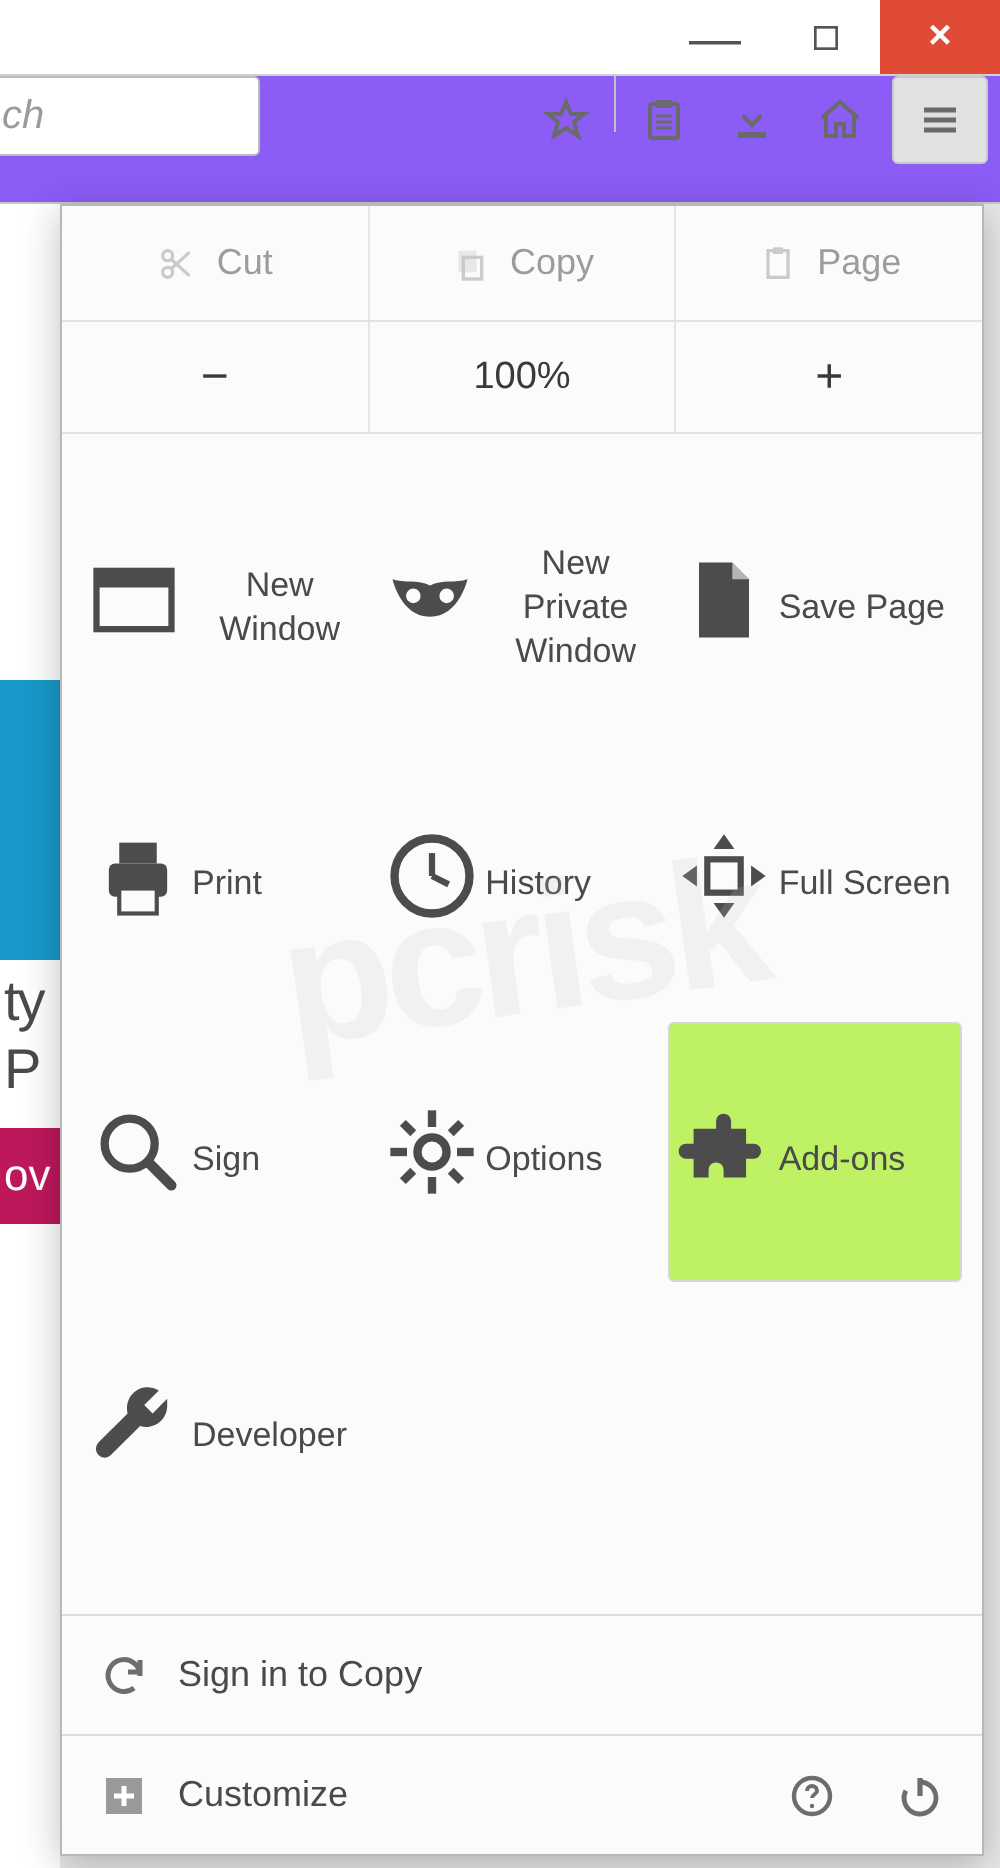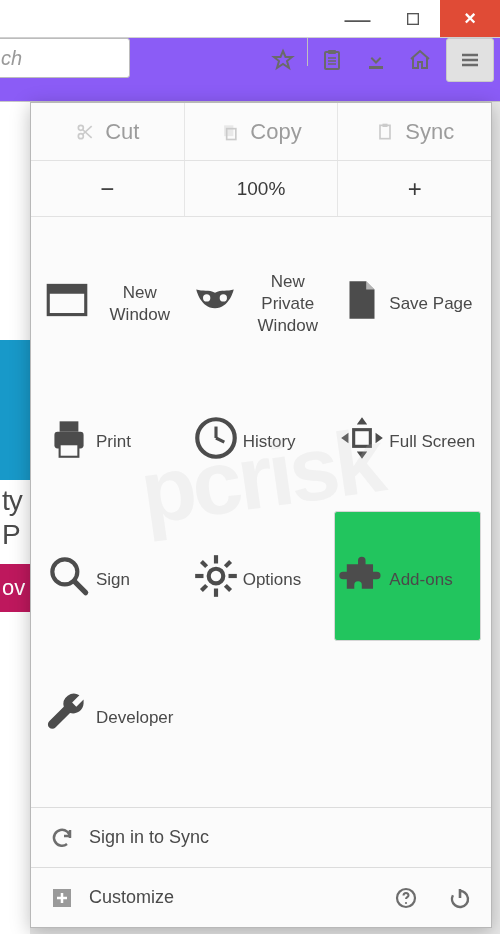--- a/index.html
+++ b/index.html
@@ -23,32 +23,32 @@
   .page-bg { position:absolute; left:0; top:102px; width:30px; height:832px; background:#fff;}
   .page-strip { position:absolute; left:0; top:340px; width:30px; height:260px; }
   .page-strip .blue { height:140px; background:#1899c9;}
   .page-strip .txt { color:#4a4a4a; font-size:28px; line-height:34px; padding:4px 0 12px 2px; letter-spacing:-1px;}
   .page-strip .green { height:48px; background:#be185d; color:#fff; font-size:22px; display:flex; align-items:center; padding-left:2px;}
 
   
   .panel { position: absolute; left: 30px; right: 8px; top: 102px; bottom: 6px; background: #fbfbfb; border: 1px solid #b8b8b8; box-shadow: 0 4px 18px rgba(0,0,0,.25); display:flex; flex-direction:column; }
 
   .clip-row { display:flex; height:58px; border-bottom:1px solid #e2e2e2; }
-  .clip-cell { flex:1; display:flex; align-items:center; justify-content:center; gap:10px; color:#9c9c9c; font-size:22px; border-right:1px solid #e6e6e6; }
+  .clip-cell { flex:1; display:flex; align-items:center; justify-content:center; gap:10px; color:#9c9c9c; font-size:18px; border-right:1px solid #e6e6e6; }
   .clip-cell:last-child{border-right:none;}
   .clip-cell svg{width:20px;height:20px; opacity:.5;}
 
   .zoom-row { display:flex; height:56px; border-bottom:1px solid #e2e2e2; }
   .zoom-cell { flex:1; display:flex; align-items:center; justify-content:center; color:#3a3a3a; font-size:24px; border-right:1px solid #e6e6e6;}
   .zoom-cell:last-child{border-right:none;}
   .zoom-cell.val{font-size:19px;}
 
   .grid { flex:1; padding: 18px 10px 0 10px; display:grid; grid-template-columns: repeat(3, 1fr); grid-auto-rows: 130px; gap: 8px 0; position:relative;}
   .grid-item { display:flex; flex-direction:row; align-items:center; justify-content:flex-start; padding-top:8px; color:#4a4a4a; font-size:17px; text-align:center; border:1px solid transparent; border-radius:3px;}
-  .grid-item.hover { background:#22c55e; border:1px solid #d6d6d6;}
+  .grid-item.hover { background:#bef264; border:1px solid #d6d6d6;}
   .grid-item .ico { width:54px; height:54px; margin-bottom:8px; display:flex; align-items:center; justify-content:center; color:#4c4c4c;}
   .grid-item .ico svg{width:50px;height:50px;}
   .grid-item .lbl { line-height:22px; }
 
   .sync-row, .cust-row { height:60px; border-top:1px solid #dcdcdc; display:flex; align-items:center; padding:0 18px; color:#4a4a4a; font-size:18px; gap:14px;}
   .cust-row { justify-content:space-between;}
   .cust-row .left{display:flex; align-items:center; gap:14px;}
   .cust-row .right{display:flex; align-items:center; gap:28px;}
   .round-ico{width:26px;height:26px;display:flex;align-items:center;justify-content:center;}
   .round-ico svg{width:24px;height:24px;color:#6d6d6d;}
@@ -135,21 +135,21 @@
           <rect x="8" y="8" width="11" height="13" fill="none" stroke="currentColor" stroke-width="2"></rect>
           <rect x="5" y="4" width="11" height="13" fill="currentColor" opacity=".4"></rect>
         </svg>
       <span>Copy</span>
     </div>
     <div class="clip-cell">
       <svg viewBox="0 0 24 24">
           <rect x="6" y="4" width="12" height="16" fill="none" stroke="currentColor" stroke-width="2"></rect>
           <rect x="9" y="2" width="6" height="4" fill="currentColor"></rect>
         </svg>
-      <span>Sync</span>
+      <span>Page</span>
     </div>
   </div>
 
   <div class="zoom-row">
     <div class="zoom-cell">
         <span>−</span>
       </div>
     <div class="zoom-cell val">
         <span>100%</span>
       </div>
@@ -272,21 +272,21 @@
       <div class="lbl">Developer</div>
     </div>
   </div>
 
   <div class="sync-row">
     <div class="round-ico">
         <svg viewBox="0 0 24 24">
           <path fill="none" stroke="currentColor" stroke-width="2.5" d="M20 12a8 8 0 10-3 6M20 4v6h-6"></path>
         </svg>
       </div>
-    <span>Sign in to Sync</span>
+    <span>Sign in to Copy</span>
   </div>
 
   <div class="cust-row">
     <div class="left">
       <div class="round-ico">
           <svg viewBox="0 0 24 24">
             <rect x="3" y="3" width="18" height="18" fill="#9a9a9a"></rect>
             <line x1="12" y1="7" x2="12" y2="17" stroke="#fff" stroke-width="2.5"></line>
             <line x1="7" y1="12" x2="17" y2="12" stroke="#fff" stroke-width="2.5"></line>
           </svg>

